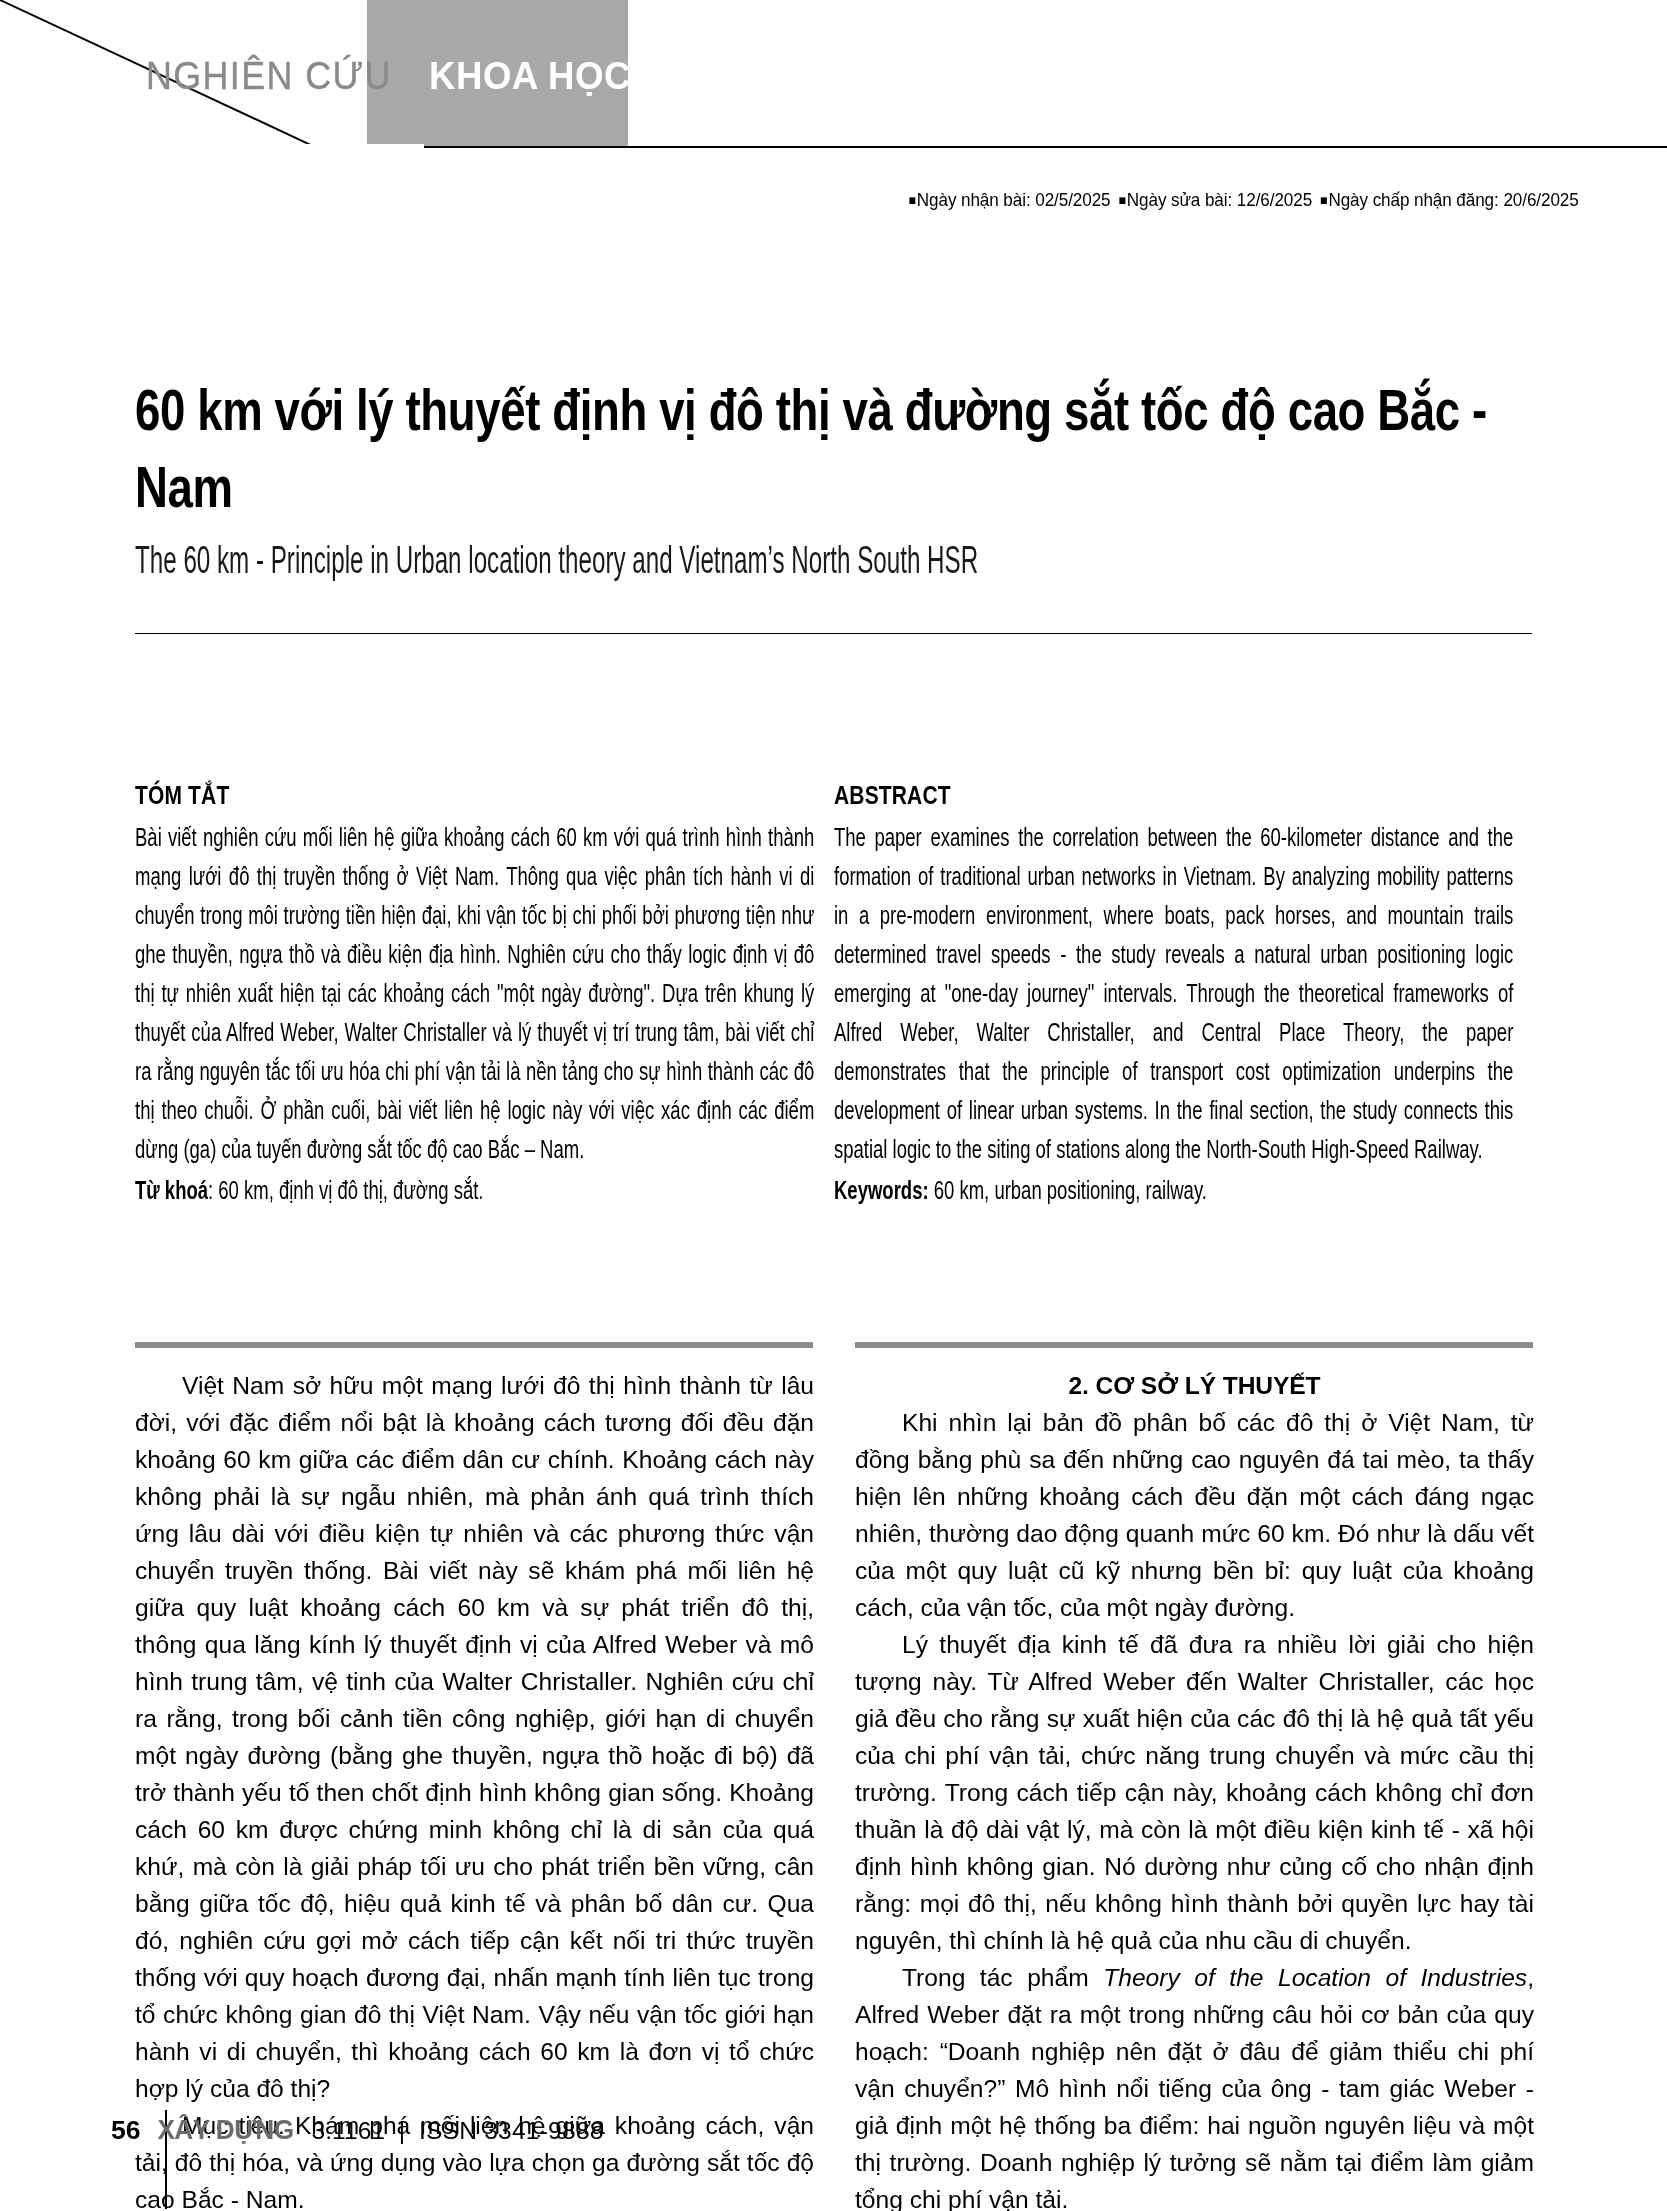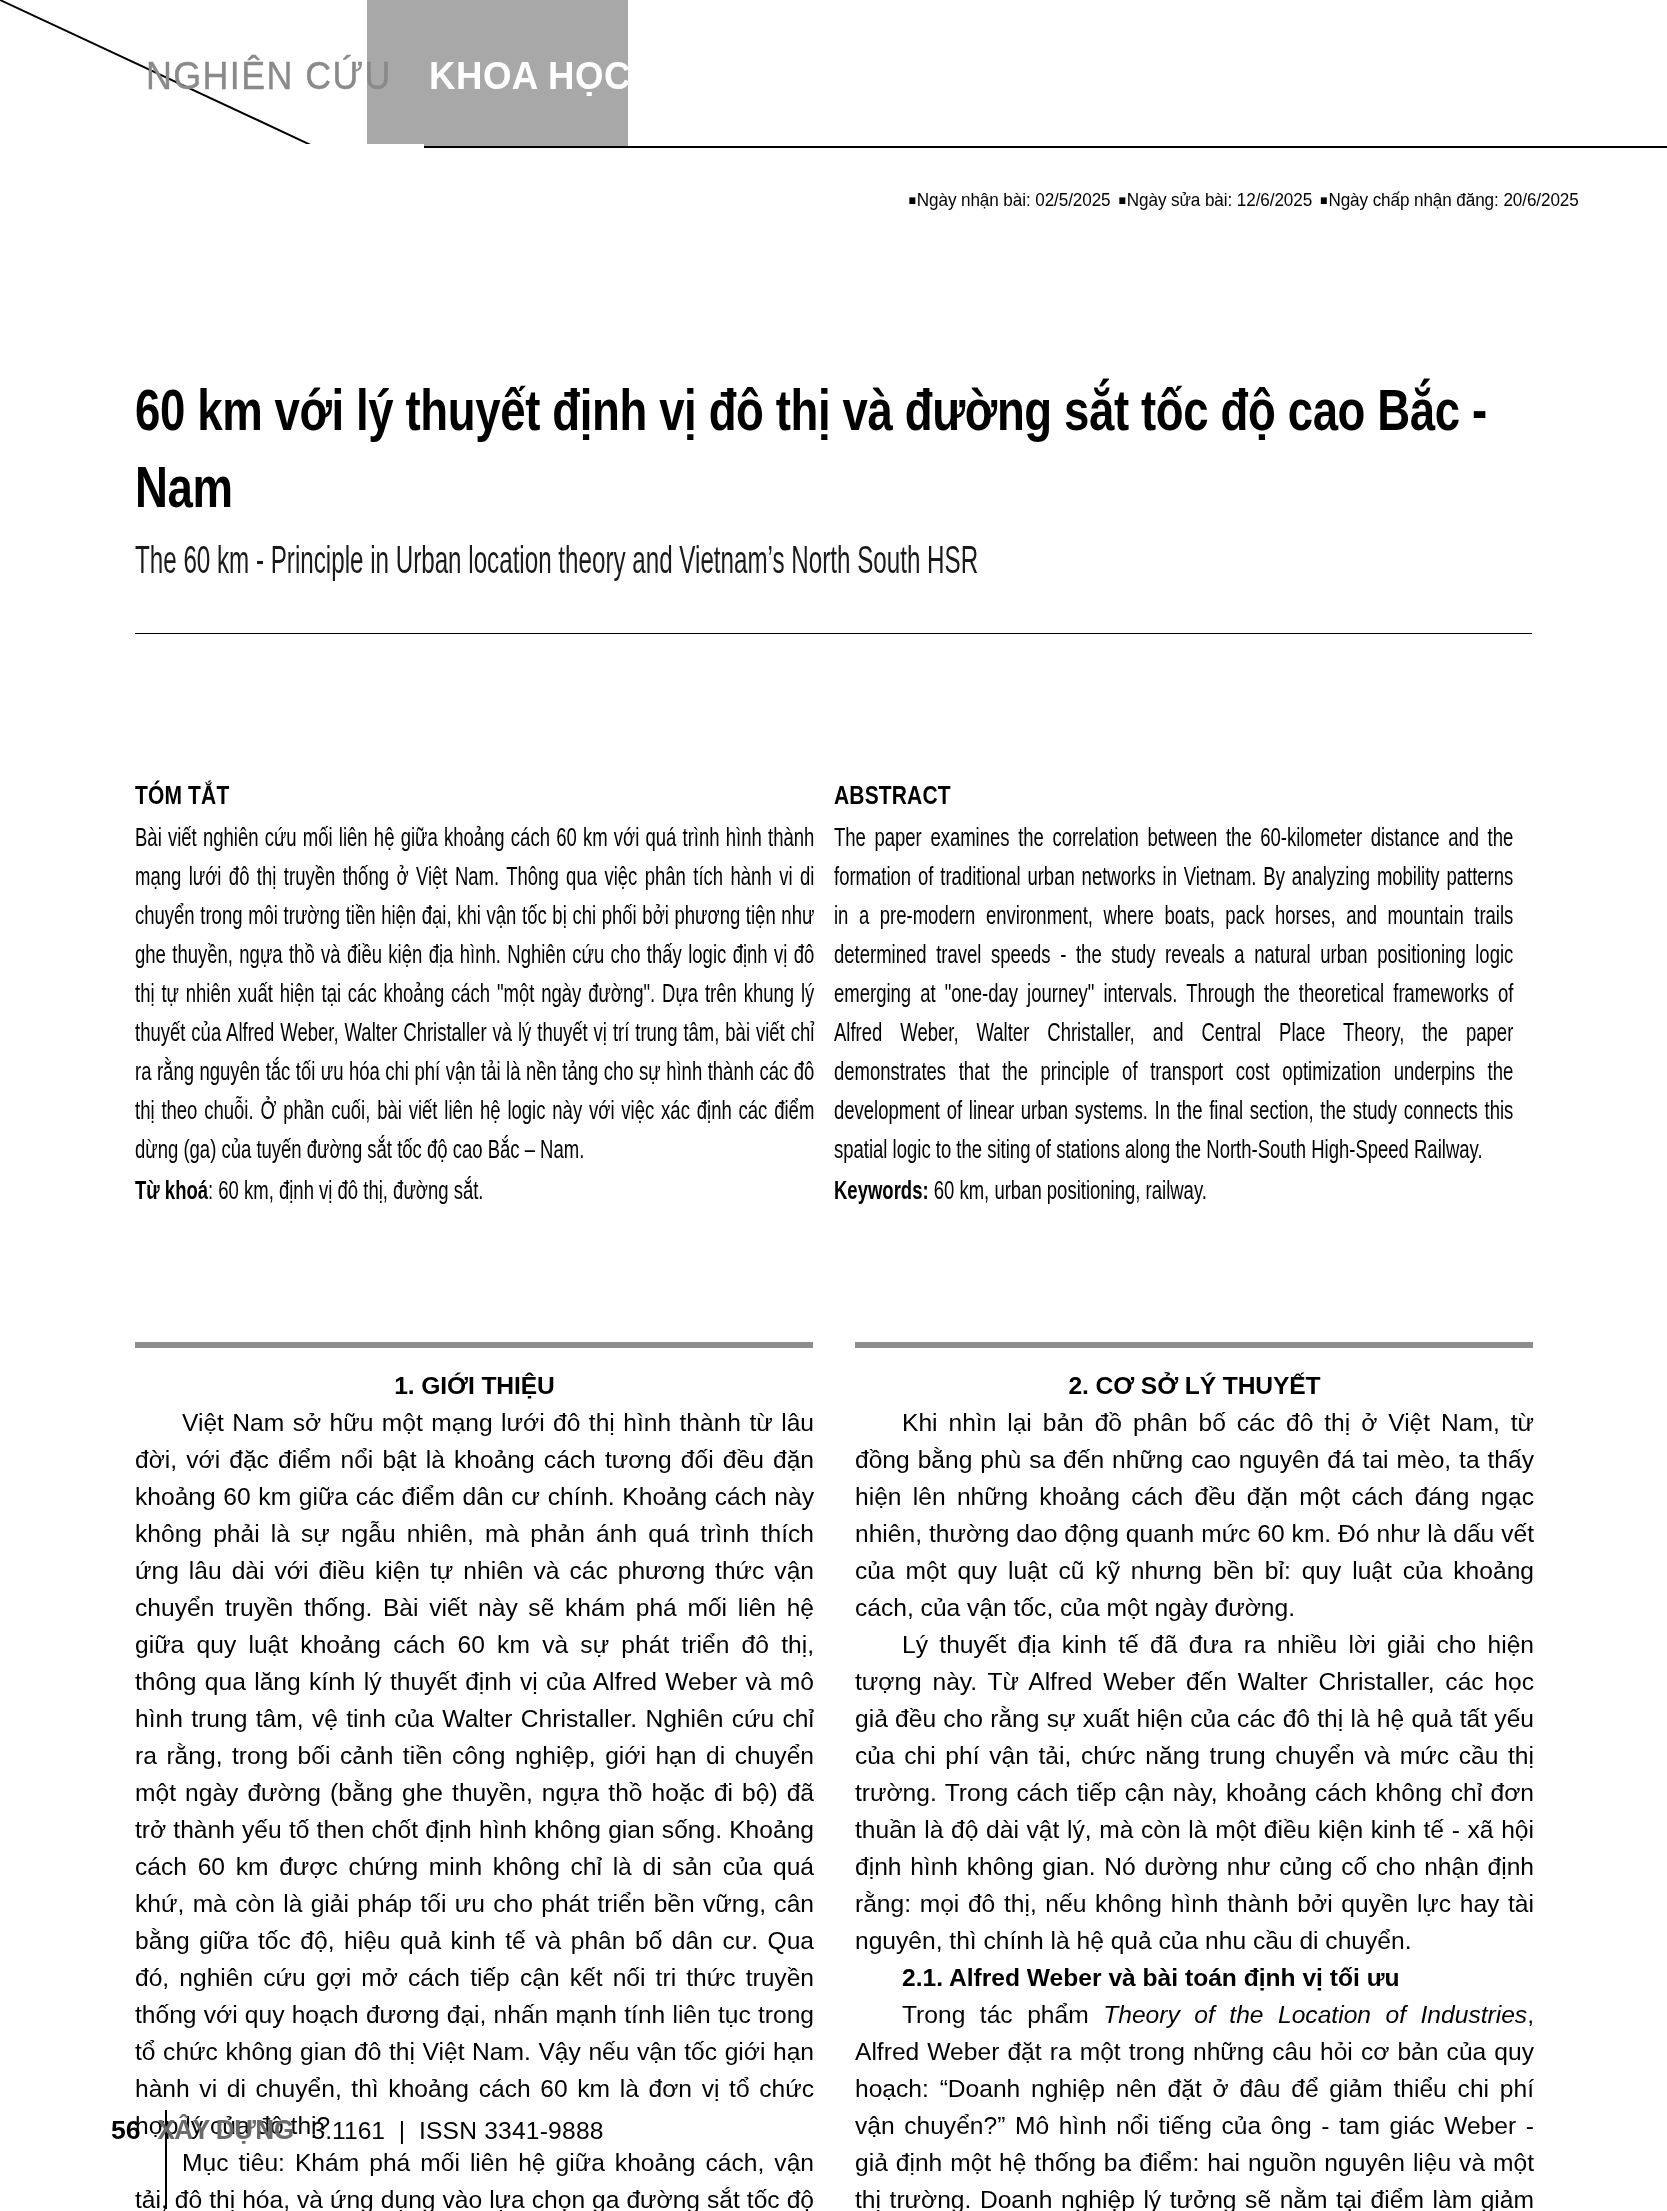--- a/index.html
+++ b/index.html
@@ -360,30 +360,28 @@
       <div class="abs-body">The paper examines the correlation between the 60-kilometer distance and the formation of traditional urban networks in Vietnam. By analyzing mobility patterns in a pre-modern environment, where boats, pack horses, and mountain trails determined travel speeds - the study reveals a natural urban positioning logic emerging at "one-day journey" intervals. Through the theoretical frameworks of Alfred Weber, Walter Christaller, and Central Place Theory, the paper demonstrates that the principle of transport cost optimization underpins the development of linear urban systems. In the final section, the study connects this spatial logic to the siting of stations along the North-South High-Speed Railway.</div>
       <div class="abs-kw"><b>Keywords:</b><span> 60 km, urban positioning, railway.</span></div>
     </div>
   </div>
 
   <div class="sep-left"></div>
   <div class="sep-right"></div>
 
   <div class="body-wrap">
     <div class="body-col">
-      <div class="sec-head">1.  GIỚI THIỆU</div>
       <p class="body-p">Việt Nam sở hữu một mạng lưới đô thị hình thành từ lâu đời, với đặc điểm nổi bật là khoảng cách tương đối đều đặn khoảng 60 km giữa các điểm dân cư chính. Khoảng cách này không phải là sự ngẫu nhiên, mà phản ánh quá trình thích ứng lâu dài với điều kiện tự nhiên và các phương thức vận chuyển truyền thống. Bài viết này sẽ khám phá mối liên hệ giữa quy luật khoảng cách 60 km và sự phát triển đô thị, thông qua lăng kính lý thuyết định vị của Alfred Weber và mô hình trung tâm, vệ tinh của Walter Christaller. Nghiên cứu chỉ ra rằng, trong bối cảnh tiền công nghiệp, giới hạn di chuyển một ngày đường (bằng ghe thuyền, ngựa thồ hoặc đi bộ) đã trở thành yếu tố then chốt định hình không gian sống. Khoảng cách 60 km được chứng minh không chỉ là di sản của quá khứ, mà còn là giải pháp tối ưu cho phát triển bền vững, cân bằng giữa tốc độ, hiệu quả kinh tế và phân bố dân cư. Qua đó, nghiên cứu gợi mở cách tiếp cận kết nối tri thức truyền thống với quy hoạch đương đại, nhấn mạnh tính liên tục trong tổ chức không gian đô thị Việt Nam. Vậy nếu vận tốc giới hạn hành vi di chuyển, thì khoảng cách 60 km là đơn vị tổ chức hợp lý của đô thị?</p>
       <p class="body-p">Mục tiêu: Khám phá mối liên hệ giữa khoảng cách, vận tải, đô thị hóa, và ứng dụng vào lựa chọn ga đường sắt tốc độ cao Bắc - Nam.</p>
 
     </div>
     <div class="body-col">
       <div class="sec-head">2.  CƠ SỞ LÝ THUYẾT</div>
       <p class="body-p">Khi nhìn lại bản đồ phân bố các đô thị ở Việt Nam, từ đồng bằng phù sa đến những cao nguyên đá tai mèo, ta thấy hiện lên những khoảng cách đều đặn một cách đáng ngạc nhiên, thường dao động quanh mức 60 km. Đó như là dấu vết của một quy luật cũ kỹ nhưng bền bỉ: quy luật của khoảng cách, của vận tốc, của một ngày đường.</p>
       <p class="body-p">Lý thuyết địa kinh tế đã đưa ra nhiều lời giải cho hiện tượng này. Từ Alfred Weber đến Walter Christaller, các học giả đều cho rằng sự xuất hiện của các đô thị là hệ quả tất yếu của chi phí vận tải, chức năng trung chuyển và mức cầu thị trường. Trong cách tiếp cận này, khoảng cách không chỉ đơn thuần là độ dài vật lý, mà còn là một điều kiện kinh tế - xã hội định hình không gian. Nó dường như củng cố cho nhận định rằng: mọi đô thị, nếu không hình thành bởi quyền lực hay tài nguyên, thì chính là hệ quả của nhu cầu di chuyển.</p>
-      <div class="sub-head">2.1. Alfred Weber và bài toán định vị tối ưu</div>
       <p class="body-p"><span>Trong tác phẩm </span><em>Theory of the Location of Industries</em><span>, Alfred Weber đặt ra một trong những câu hỏi cơ bản của quy hoạch: “Doanh nghiệp nên đặt ở đâu để giảm thiểu chi phí vận chuyển?” Mô hình nổi tiếng của ông - tam giác Weber - giả định một hệ thống ba điểm: hai nguồn nguyên liệu và một thị trường. Doanh nghiệp lý tưởng sẽ nằm tại điểm làm giảm tổng chi phí vận tải.</span></p>
     </div>
   </div>
 
   <div class="footer">
     <span class="footer-page">56</span>
     <span class="footer-divider"></span>
     <span class="footer-logo">XÂY DỰNG</span>
     <span class="footer-issue">3.1161</span>
     <span class="footer-bar">|</span>

